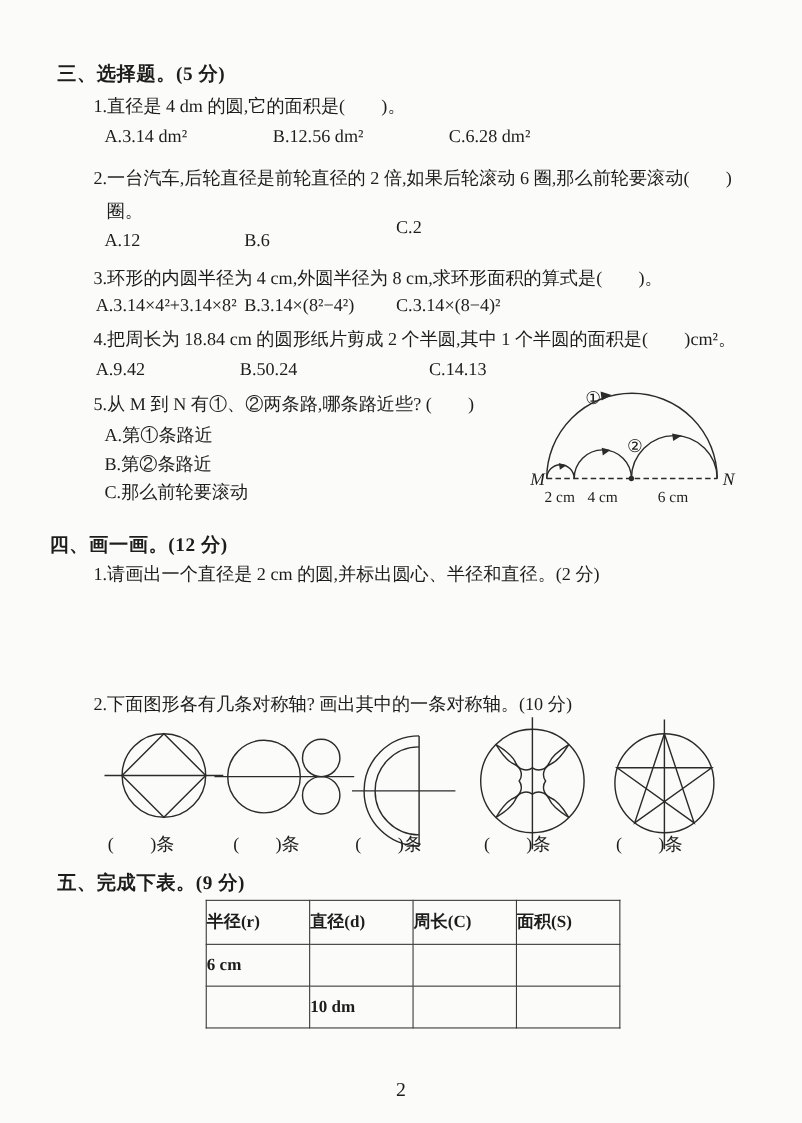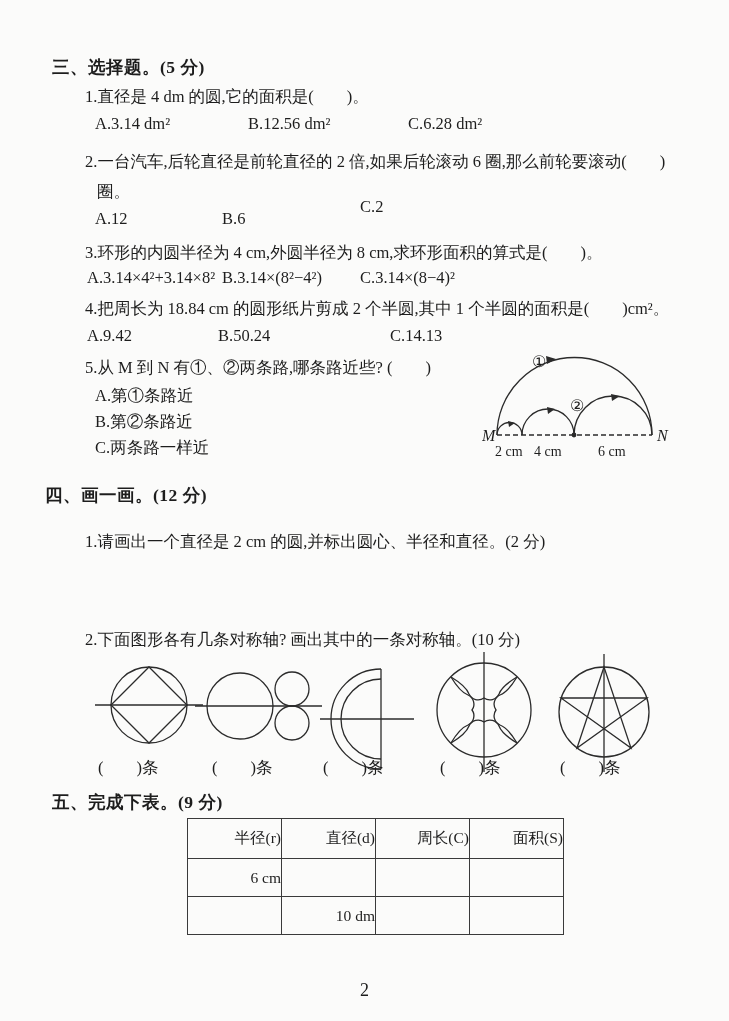--- a/index.html
+++ b/index.html
@@ -11,22 +11,22 @@
   .abs { position:absolute; white-space:nowrap; }
   .sec-title { font-weight:700; font-size:17.5px; letter-spacing:0.5px; }
   .q   { font-size:16.5px; }
   .opt { font-size:16.5px; }
   svg .stroke { fill:none; stroke:#2b2b2b; stroke-width:1.3; }
   svg text { font-family:"Liberation Serif","DejaVu Serif",serif; fill:#1d1d1d; }
   table.fill-table {
     border-collapse:collapse; table-layout:fixed;
   }
   table.fill-table th, table.fill-table td {
-    border:1.6px solid #3a3a3a; width:93px; text-align:right;
-    font-size:15.5px; font-weight:400; padding:0;
+    border:1.6px solid #3a3a3a; width:93px; text-align:left;
+    font-size:15.5px; font-weight:700; padding:0;
   }
   table.fill-table th { height:39px; }
   table.fill-table td { height:37px; }
   .page-num { font-size:18px; }
 </style>
 </head>
 <body>
 
 <div class="page">
 
@@ -49,21 +49,21 @@
   <div class="abs opt" style="left:360px; top:268px;">C.3.14×(8−4)²</div>
 
   <div class="abs q" style="left:85px; top:298px;">4.把周长为 18.84 cm 的圆形纸片剪成 2 个半圆,其中 1 个半圆的面积是(　　)cm²。</div>
   <div class="abs opt" style="left:87px; top:326px;">A.9.42</div>
   <div class="abs opt" style="left:218px; top:326px;">B.50.24</div>
   <div class="abs opt" style="left:355px; top:326px;margin-left:35px;">C.14.13</div>
 
   <div class="abs q" style="left:85px; top:357px;">5.从 M 到 N 有①、②两条路,哪条路近些? (　　)</div>
   <div class="abs opt" style="left:95px; top:385px;">A.第①条路近</div>
   <div class="abs opt" style="left:95px; top:411px;">B.第②条路近</div>
-  <div class="abs opt" style="left:95px; top:437px;">C.两条路一样近</div>
+  <div class="abs opt" style="left:95px; top:437px;">C.那么前轮要滚动</div>
 
   <svg class="abs" style="left:482px; top:345px;" width="195" height="120" viewBox="0 0 195 120">
 
     <line class="stroke" x1="15" y1="90" x2="170" y2="90" stroke-dasharray="5 3"></line>
 
     <path class="stroke" d="M15 90 A77.5 77.5 0 0 1 170 90"></path>
 
     <path class="stroke" d="M15 90 A12.5 12.5 0 0 1 40 90"></path>
     <path class="stroke" d="M40 90 A26 26 0 0 1 92 90"></path>
     <path class="stroke" d="M92 90 A39 39 0 0 1 170 90"></path>
@@ -77,21 +77,21 @@
     <text x="50" y="22" font-size="16">①</text>
     <text x="88" y="66" font-size="16">②</text>
     <text x="0" y="96" font-size="16" font-style="italic">M</text>
     <text x="175" y="96" font-size="16" font-style="italic">N</text>
     <text x="13" y="111" font-size="14">2 cm</text>
     <text x="52" y="111" font-size="14">4 cm</text>
     <text x="116" y="111" font-size="14">6 cm</text>
   </svg>
 
   <div class="abs sec-title" style="left:45px; top:483px;">四、画一画。(12 分)</div>
-  <div class="abs q" style="left:85px; top:511px;margin-top:20px;">1.请画出一个直径是 2 cm 的圆,并标出圆心、半径和直径。(2 分)</div>
+  <div class="abs q" style="left:85px; top:511px;">1.请画出一个直径是 2 cm 的圆,并标出圆心、半径和直径。(2 分)</div>
   <div class="abs q" style="left:85px; top:629px;">2.下面图形各有几条对称轴? 画出其中的一条对称轴。(10 分)</div>
 
   <svg class="abs" style="left:92px; top:660px;" width="115" height="92" viewBox="0 0 115 92">
     <circle class="stroke" cx="57" cy="45" r="38"></circle>
     <line class="stroke" x1="3" y1="45" x2="111" y2="45"></line>
     <path class="stroke" d="M57 7 L95 45 L57 83 L19 45 Z"></path>
   </svg>
 
   <svg class="abs" style="left:192px; top:668px;" width="135" height="80" viewBox="0 0 135 80">
     <circle class="stroke" cx="48" cy="38" r="33"></circle>

